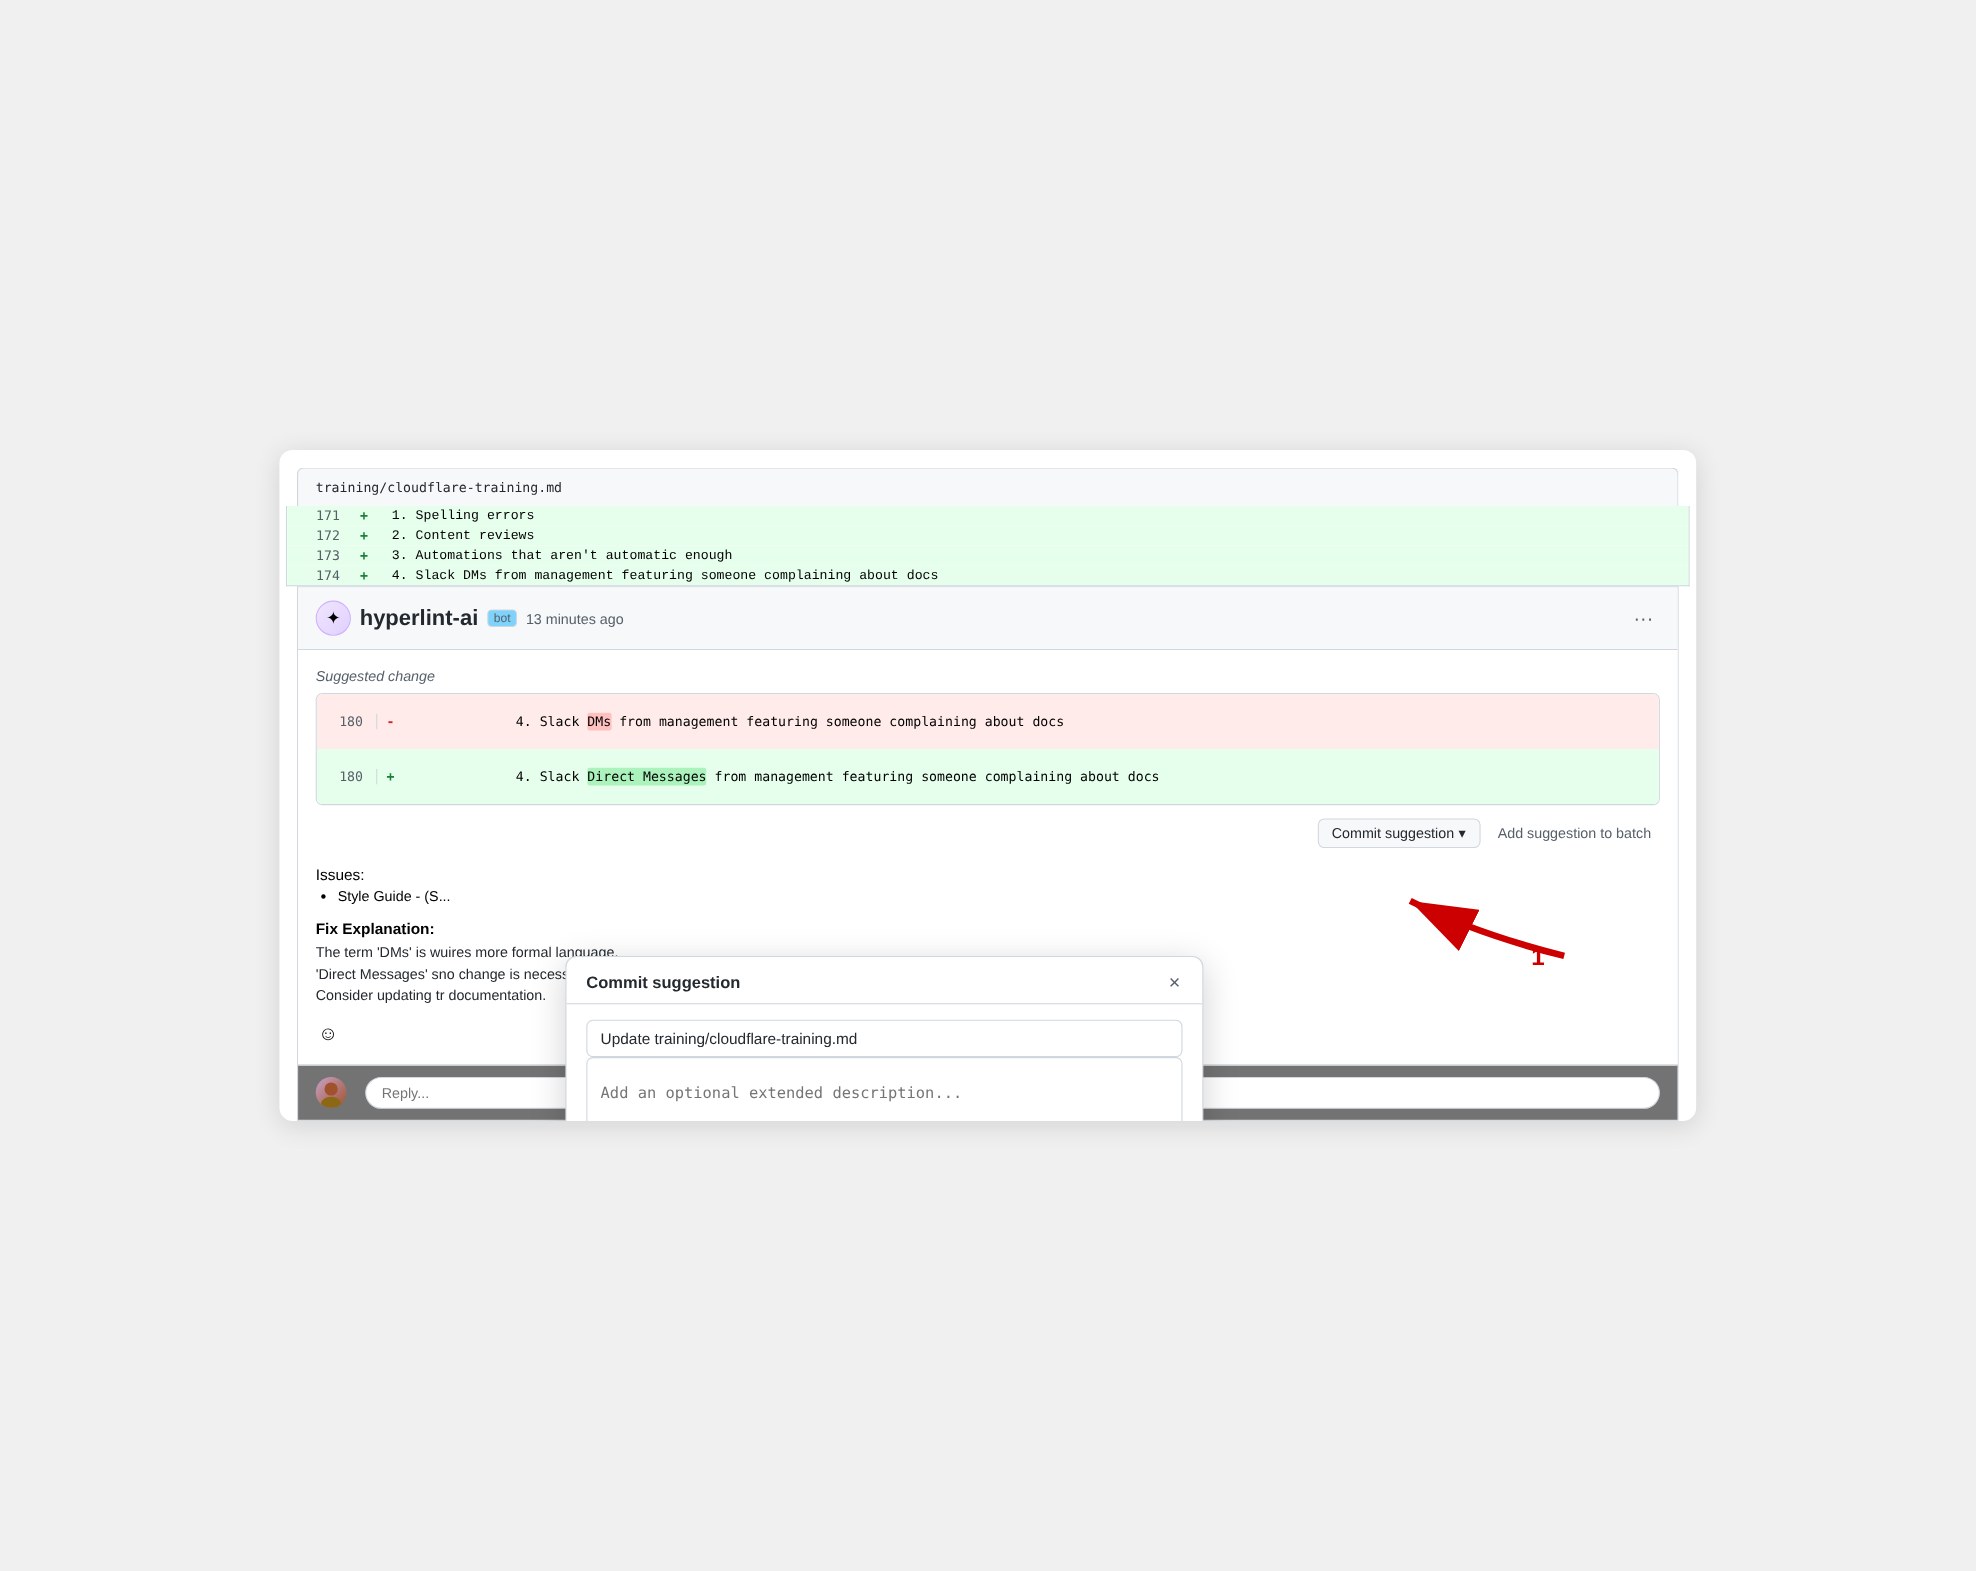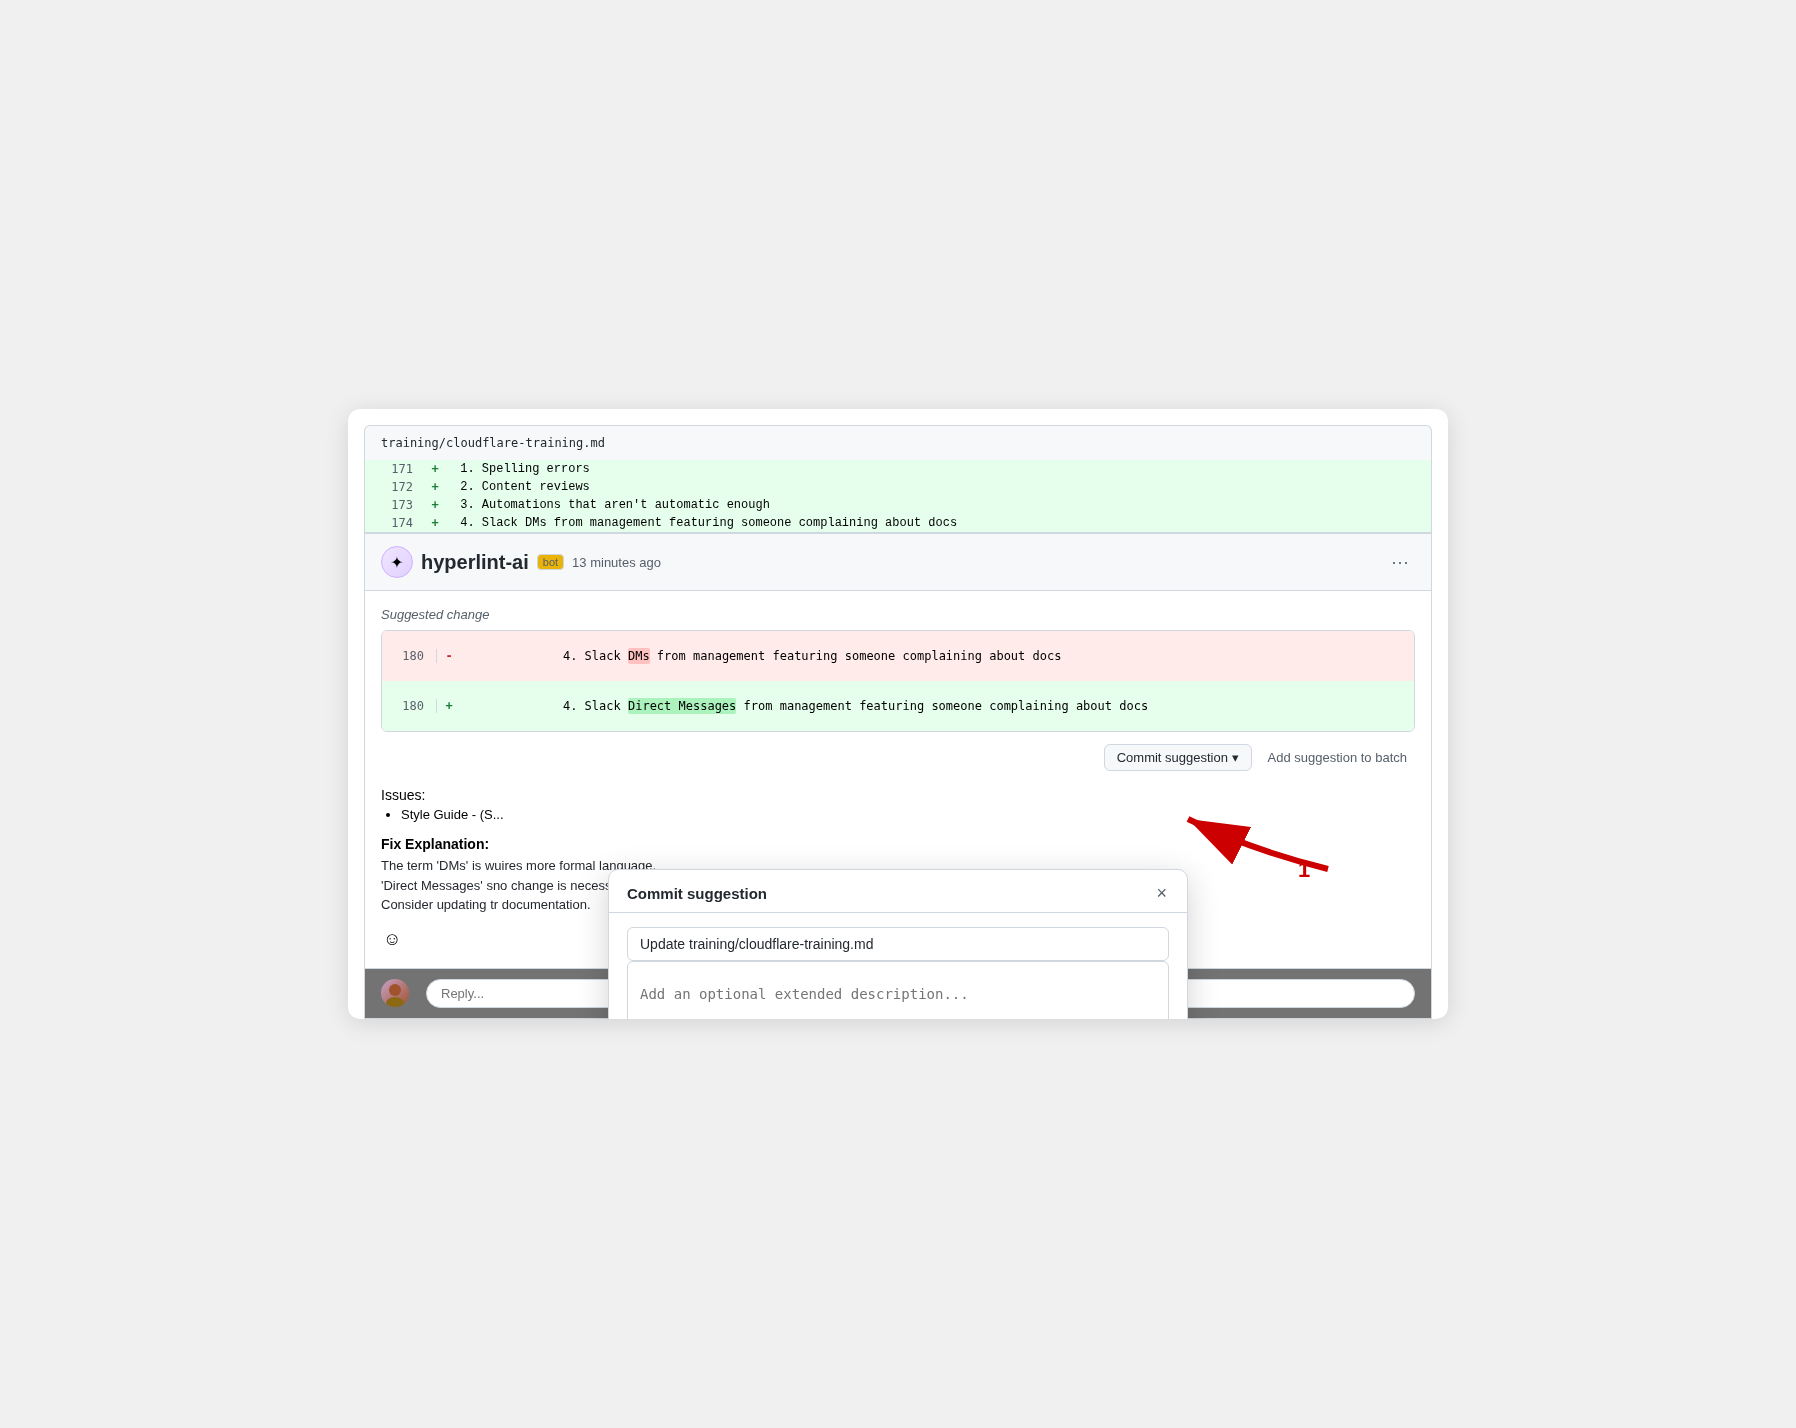--- a/index.html
+++ b/index.html
@@ -10,21 +10,21 @@
       display: flex;
       justify-content: center;
       align-items: center;
       min-height: 100vh;
       padding: 20px;
     }
     .main-container {
       background: #fff;
       border-radius: 12px;
       box-shadow: 0 4px 24px rgba(0,0,0,0.12);
-      width: 1100px;
+      width: 1288px;
       overflow: hidden;
       position: relative;
     }
 
     
     .file-header {
       background: #f6f8fa;
       border: 1px solid #d0d7de;
       border-radius: 6px 6px 0 0;
       padding: 10px 16px;
@@ -32,21 +32,21 @@
       font-size: 12px;
       color: #24292f;
       margin: 16px 16px 0 16px;
       border-bottom: none;
     }
 
     
     .diff-block {
       border: 1px solid #d0d7de;
       border-top: none;
-      margin: 0 16px;
+      margin: 0 6px;
       font-family: 'SFMono-Regular', Consolas, monospace;
       font-size: 12px;
       overflow: hidden;
     }
     .diff-line {
       display: flex;
       align-items: center;
       padding: 2px 0;
     }
     .diff-line.added {
@@ -99,21 +99,21 @@
       font-size: 16px;
       flex-shrink: 0;
       border: 1px solid #d0b0ff;
     }
     .comment-author {
       font-weight: 600;
       font-size: 20px;
       color: #24292f;
     }
     .bot-badge {
-      background: #eab308;
+      background: #7dd3fc;
       border: 1px solid #d0d7de;
       border-radius: 4px;
       padding: 1px 5px;
       font-size: 11px;
       color: #57606a;
     }
     .comment-time {
       color: #57606a;
       font-size: 13px;
     }

